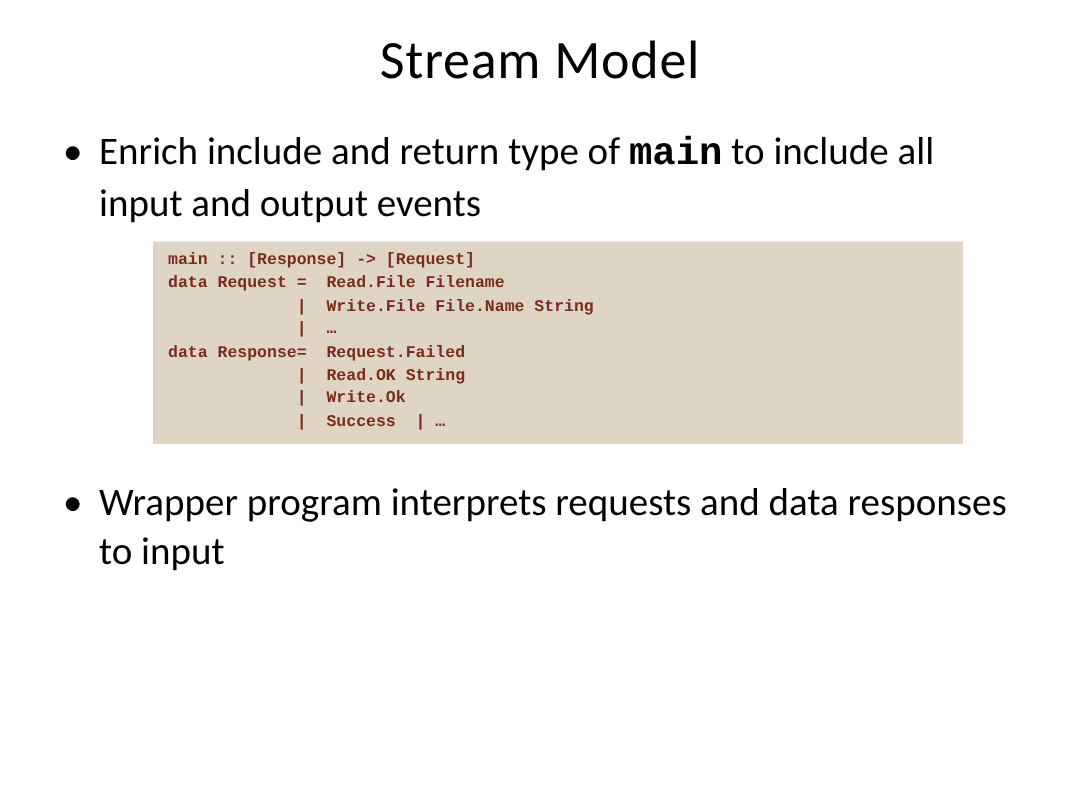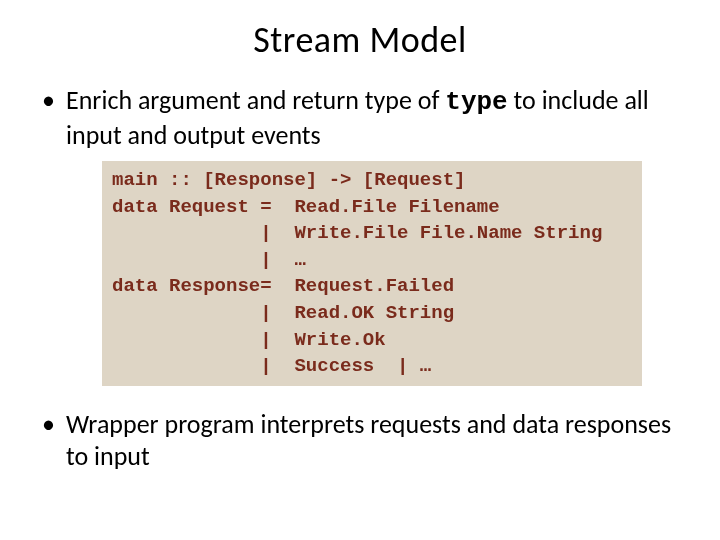--- a/index.html
+++ b/index.html
@@ -48,36 +48,36 @@
     font-weight: bold;
   }
   .codeblock {
     background: #DED5C5;
     margin: 8px 12px 22px 62px;
     width: 540px;
     box-sizing: border-box;
     padding: 6px 10px 6px 10px;
     font-family: "Courier New", Courier, monospace;
     font-weight: bold;
-    font-size: 19px;
+    font-size: 11px;
     color: #7A2B1C;
     line-height: 1.4;
     white-space: pre;
   }
 </style>
 </head>
 <body>
 
 <div class="slide">
 
   <h1 class="title">Stream Model</h1>
 
   <ul class="bullets">
     <li>
-      <span>Enrich argument and return type of </span><span class="inline-code">type</span><span> to include all input and output events</span>
+      <span>Enrich include and return type of </span><span class="inline-code">main</span><span> to include all input and output events</span>
     </li>
   </ul>
 
   <div class="codeblock">main :: [Response] -&gt; [Request]
 data Request =  Read.File Filename
              |  Write.File File.Name String
              |  …
 data Response=  Request.Failed
              |  Read.OK String
              |  Write.Ok

